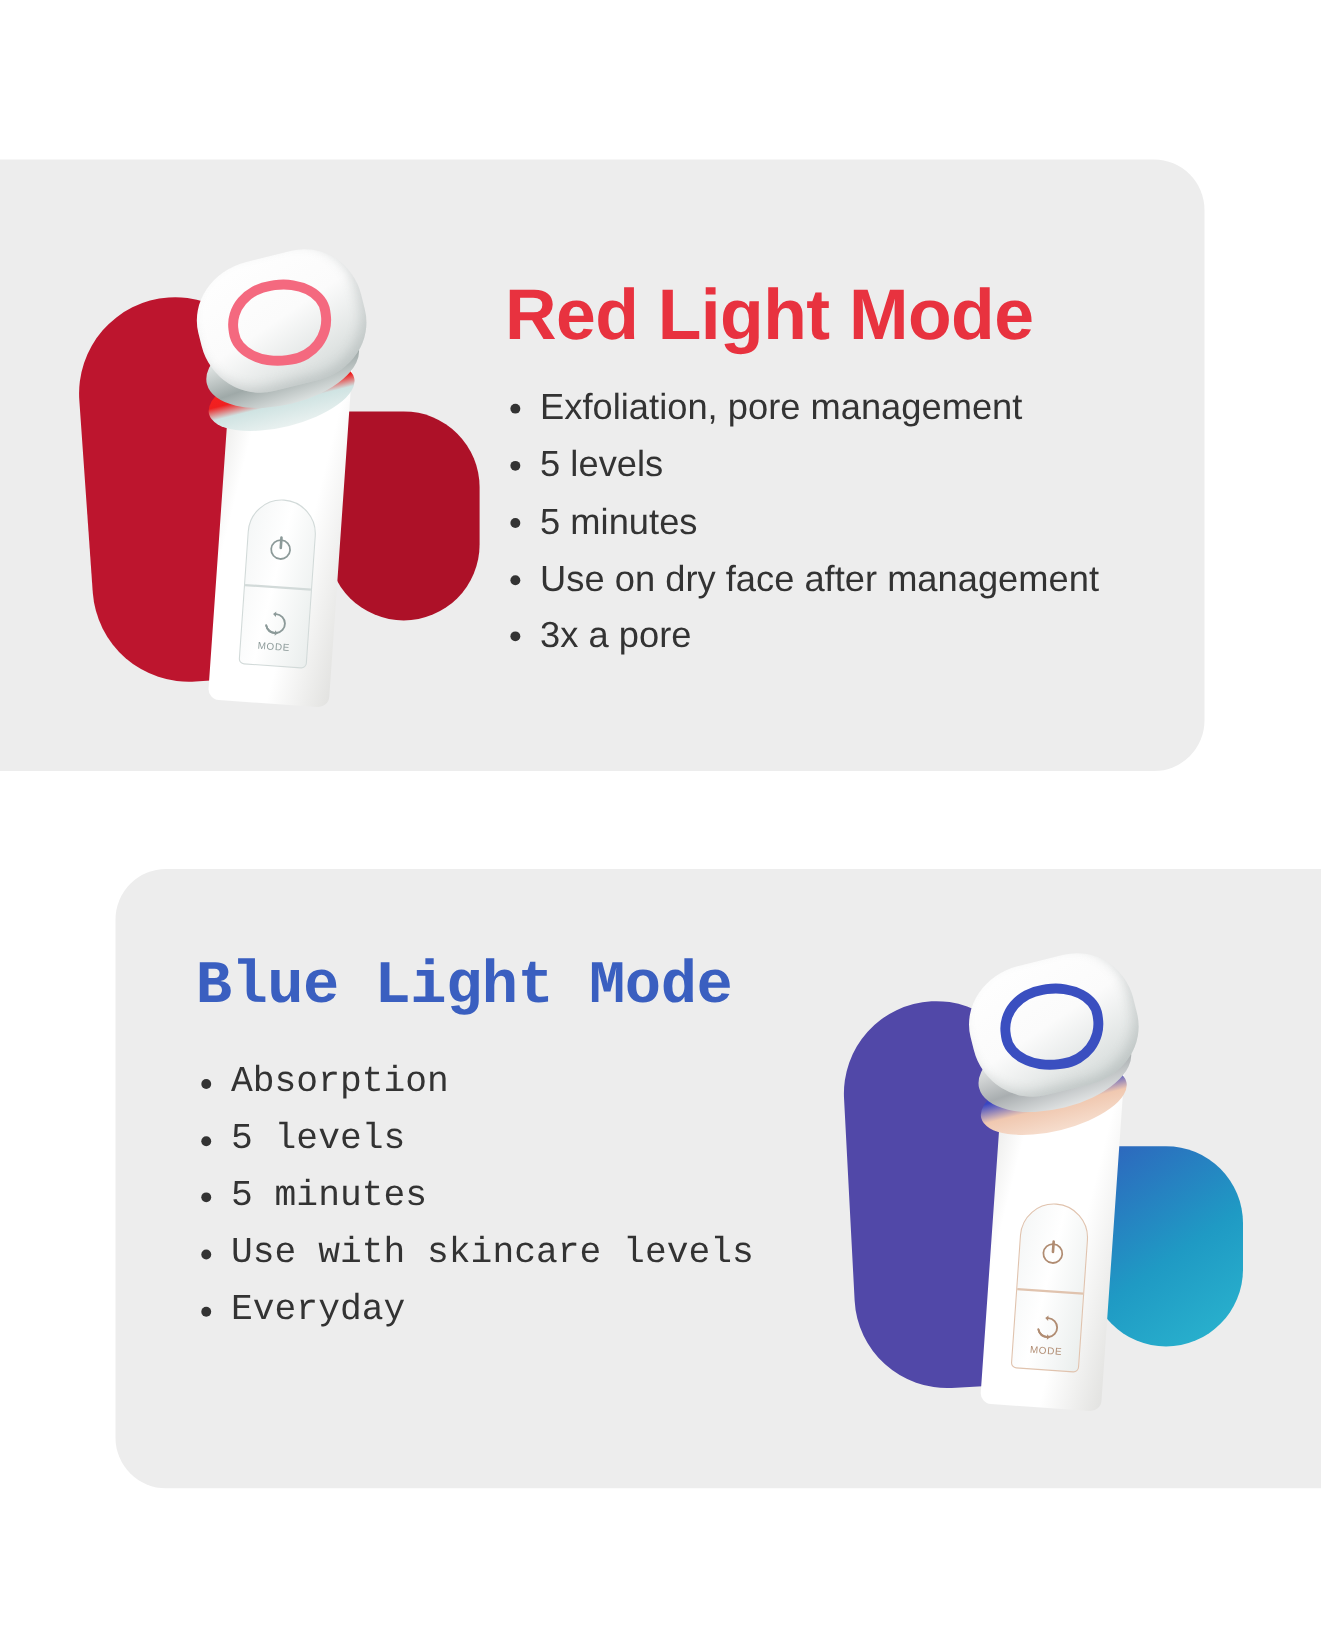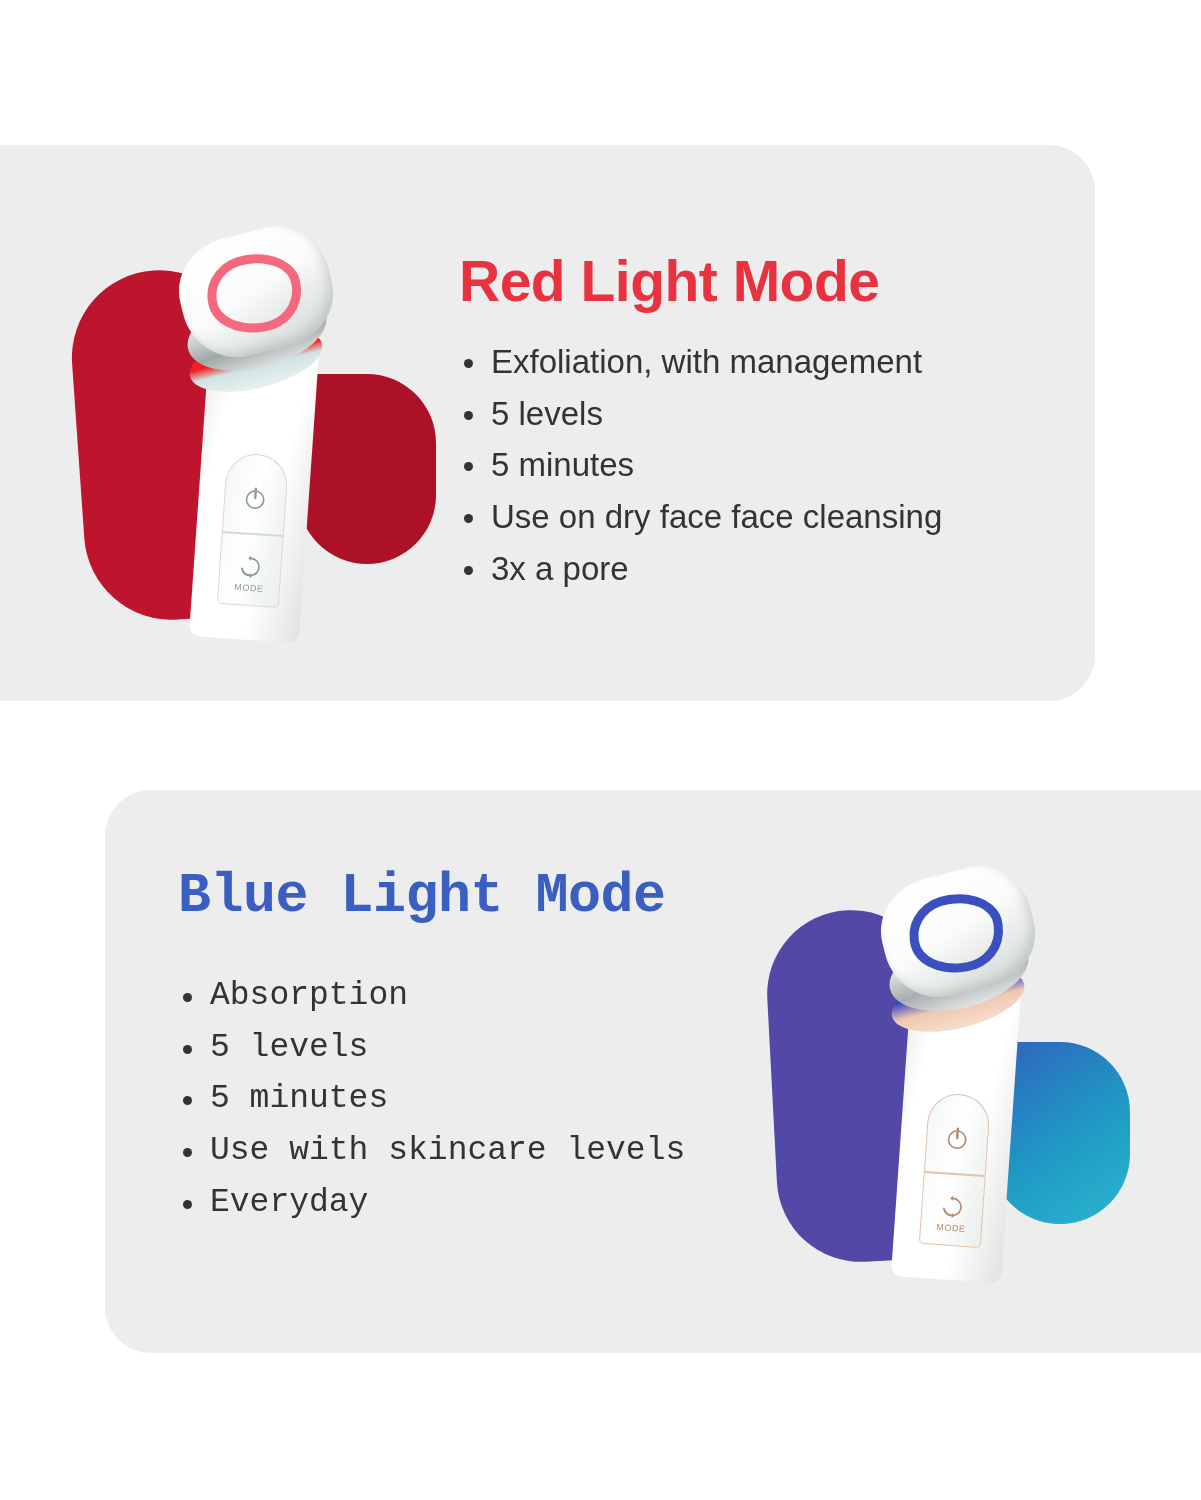--- a/index.html
+++ b/index.html
@@ -15,25 +15,25 @@
   .card { position: absolute; background: #ededed; }
   #card-red  { left: -50px; top: 145px; width: 1145px; height: 556px; border-radius: 46px; }
   #card-blue { left: 105px; top: 790px; width: 1146px; height: 563px; border-radius: 46px; }
 
   
   .mode-block { position: absolute; }
   #block-red  { left: 459px; top: 252px; width: 600px; }
   #block-blue { left: 178px; top: 868px; width: 610px; font-family: Liberation Mono, monospace; }
 
   .mode-title { font-weight: bold; letter-spacing: -0.5px; line-height: 1.05; white-space: nowrap; }
-  #block-red  .mode-title { font-size: 57px; color: #e8323f; }
+  #block-red  .mode-title { font-size: 65px; color: #e8323f; }
   #block-blue .mode-title { font-size: 55px; color: #3a5fc0; }
 
   .feature-list { list-style: none; margin-top: 24px; }
-  #block-blue .feature-list { margin-top: 44px; }
+  #block-blue .feature-list { margin-top: 32px; }
   .feature-item {
     position: relative;
     padding-left: 32px;
     font-size: 33px;
     line-height: 1.57;
     color: #333333;
     white-space: nowrap;
   }
   .feature-item::before {
     content: "";
@@ -186,24 +186,24 @@
         </svg>
       </span>
       <span class="mode-caption" id="caption-red">MODE</span>
     </div>
   </div>
 </div>
 
 <div class="mode-block" id="block-red">
   <h2 class="mode-title">Red Light Mode</h2>
   <ul class="feature-list">
-    <li class="feature-item">Exfoliation, with management</li>
+    <li class="feature-item">Exfoliation, pore management</li>
     <li class="feature-item">5 levels</li>
     <li class="feature-item">5 minutes</li>
-    <li class="feature-item">Use on dry face face cleansing</li>
+    <li class="feature-item">Use on dry face after management</li>
     <li class="feature-item">3x a pore</li>
   </ul>
 </div>
 
 <div class="card" id="card-blue"></div>
 
 <div class="mode-block" id="block-blue">
   <h2 class="mode-title">Blue Light Mode</h2>
   <ul class="feature-list">
     <li class="feature-item">Absorption</li>

